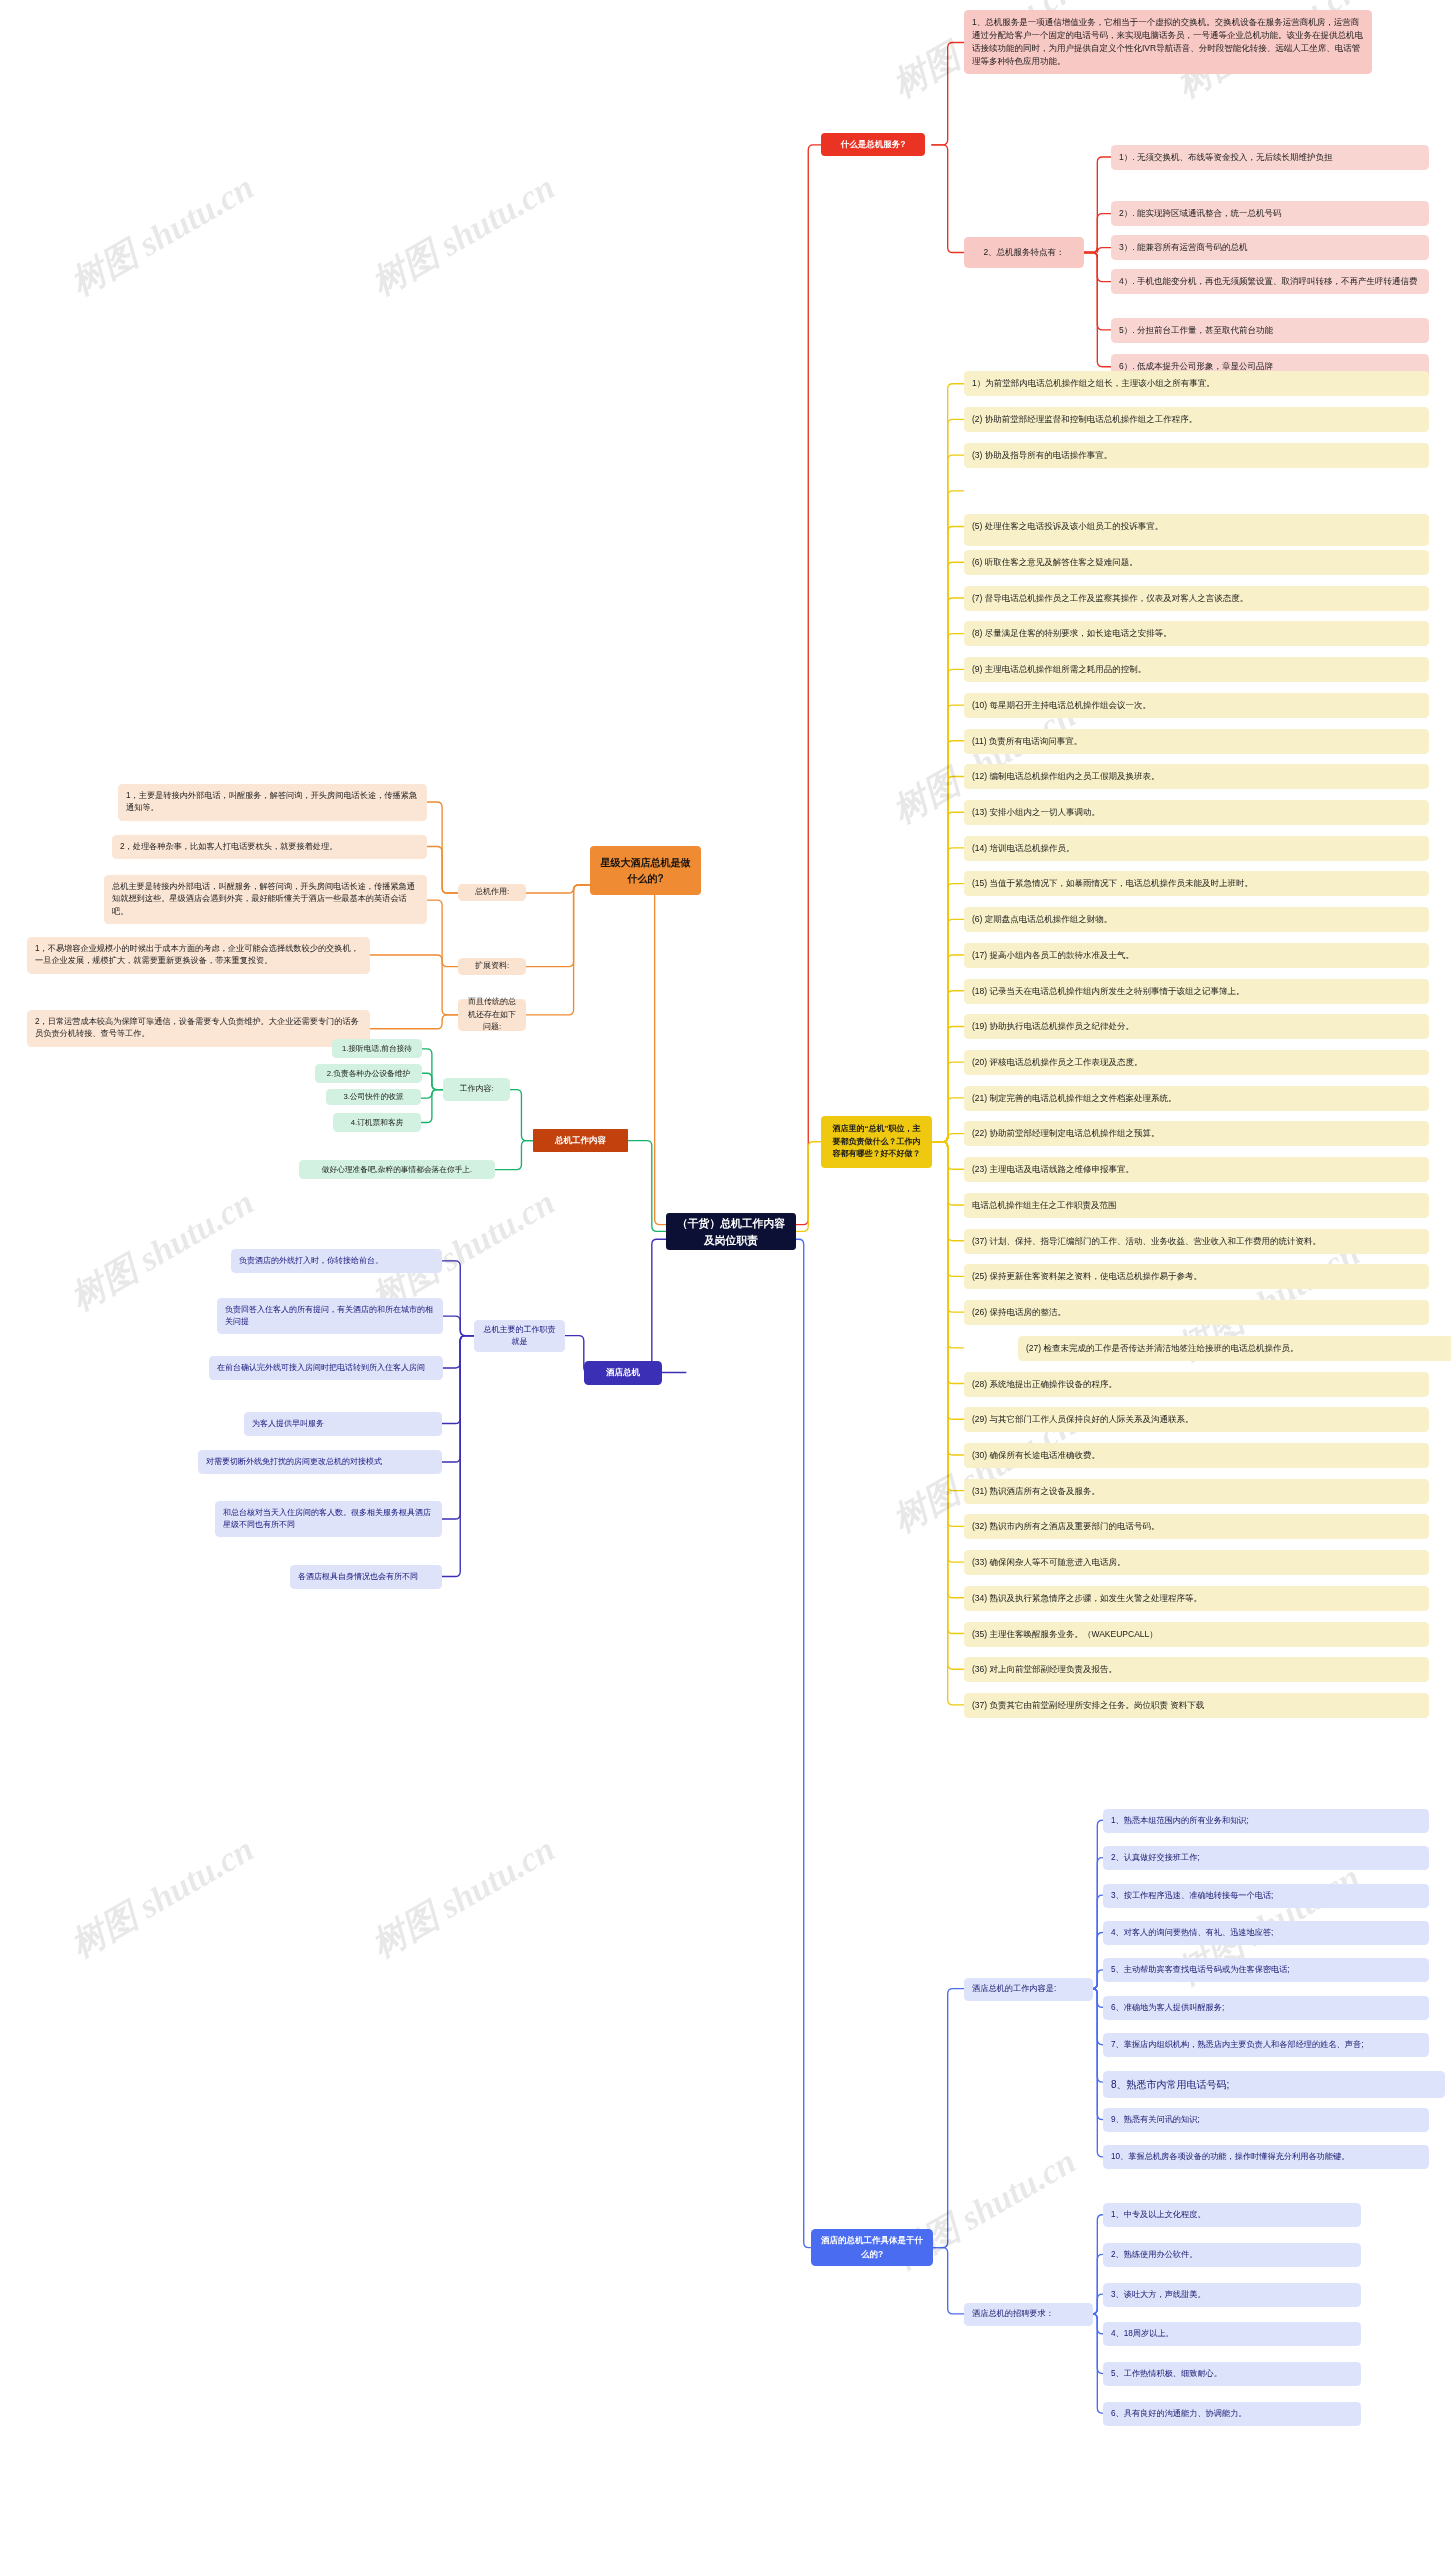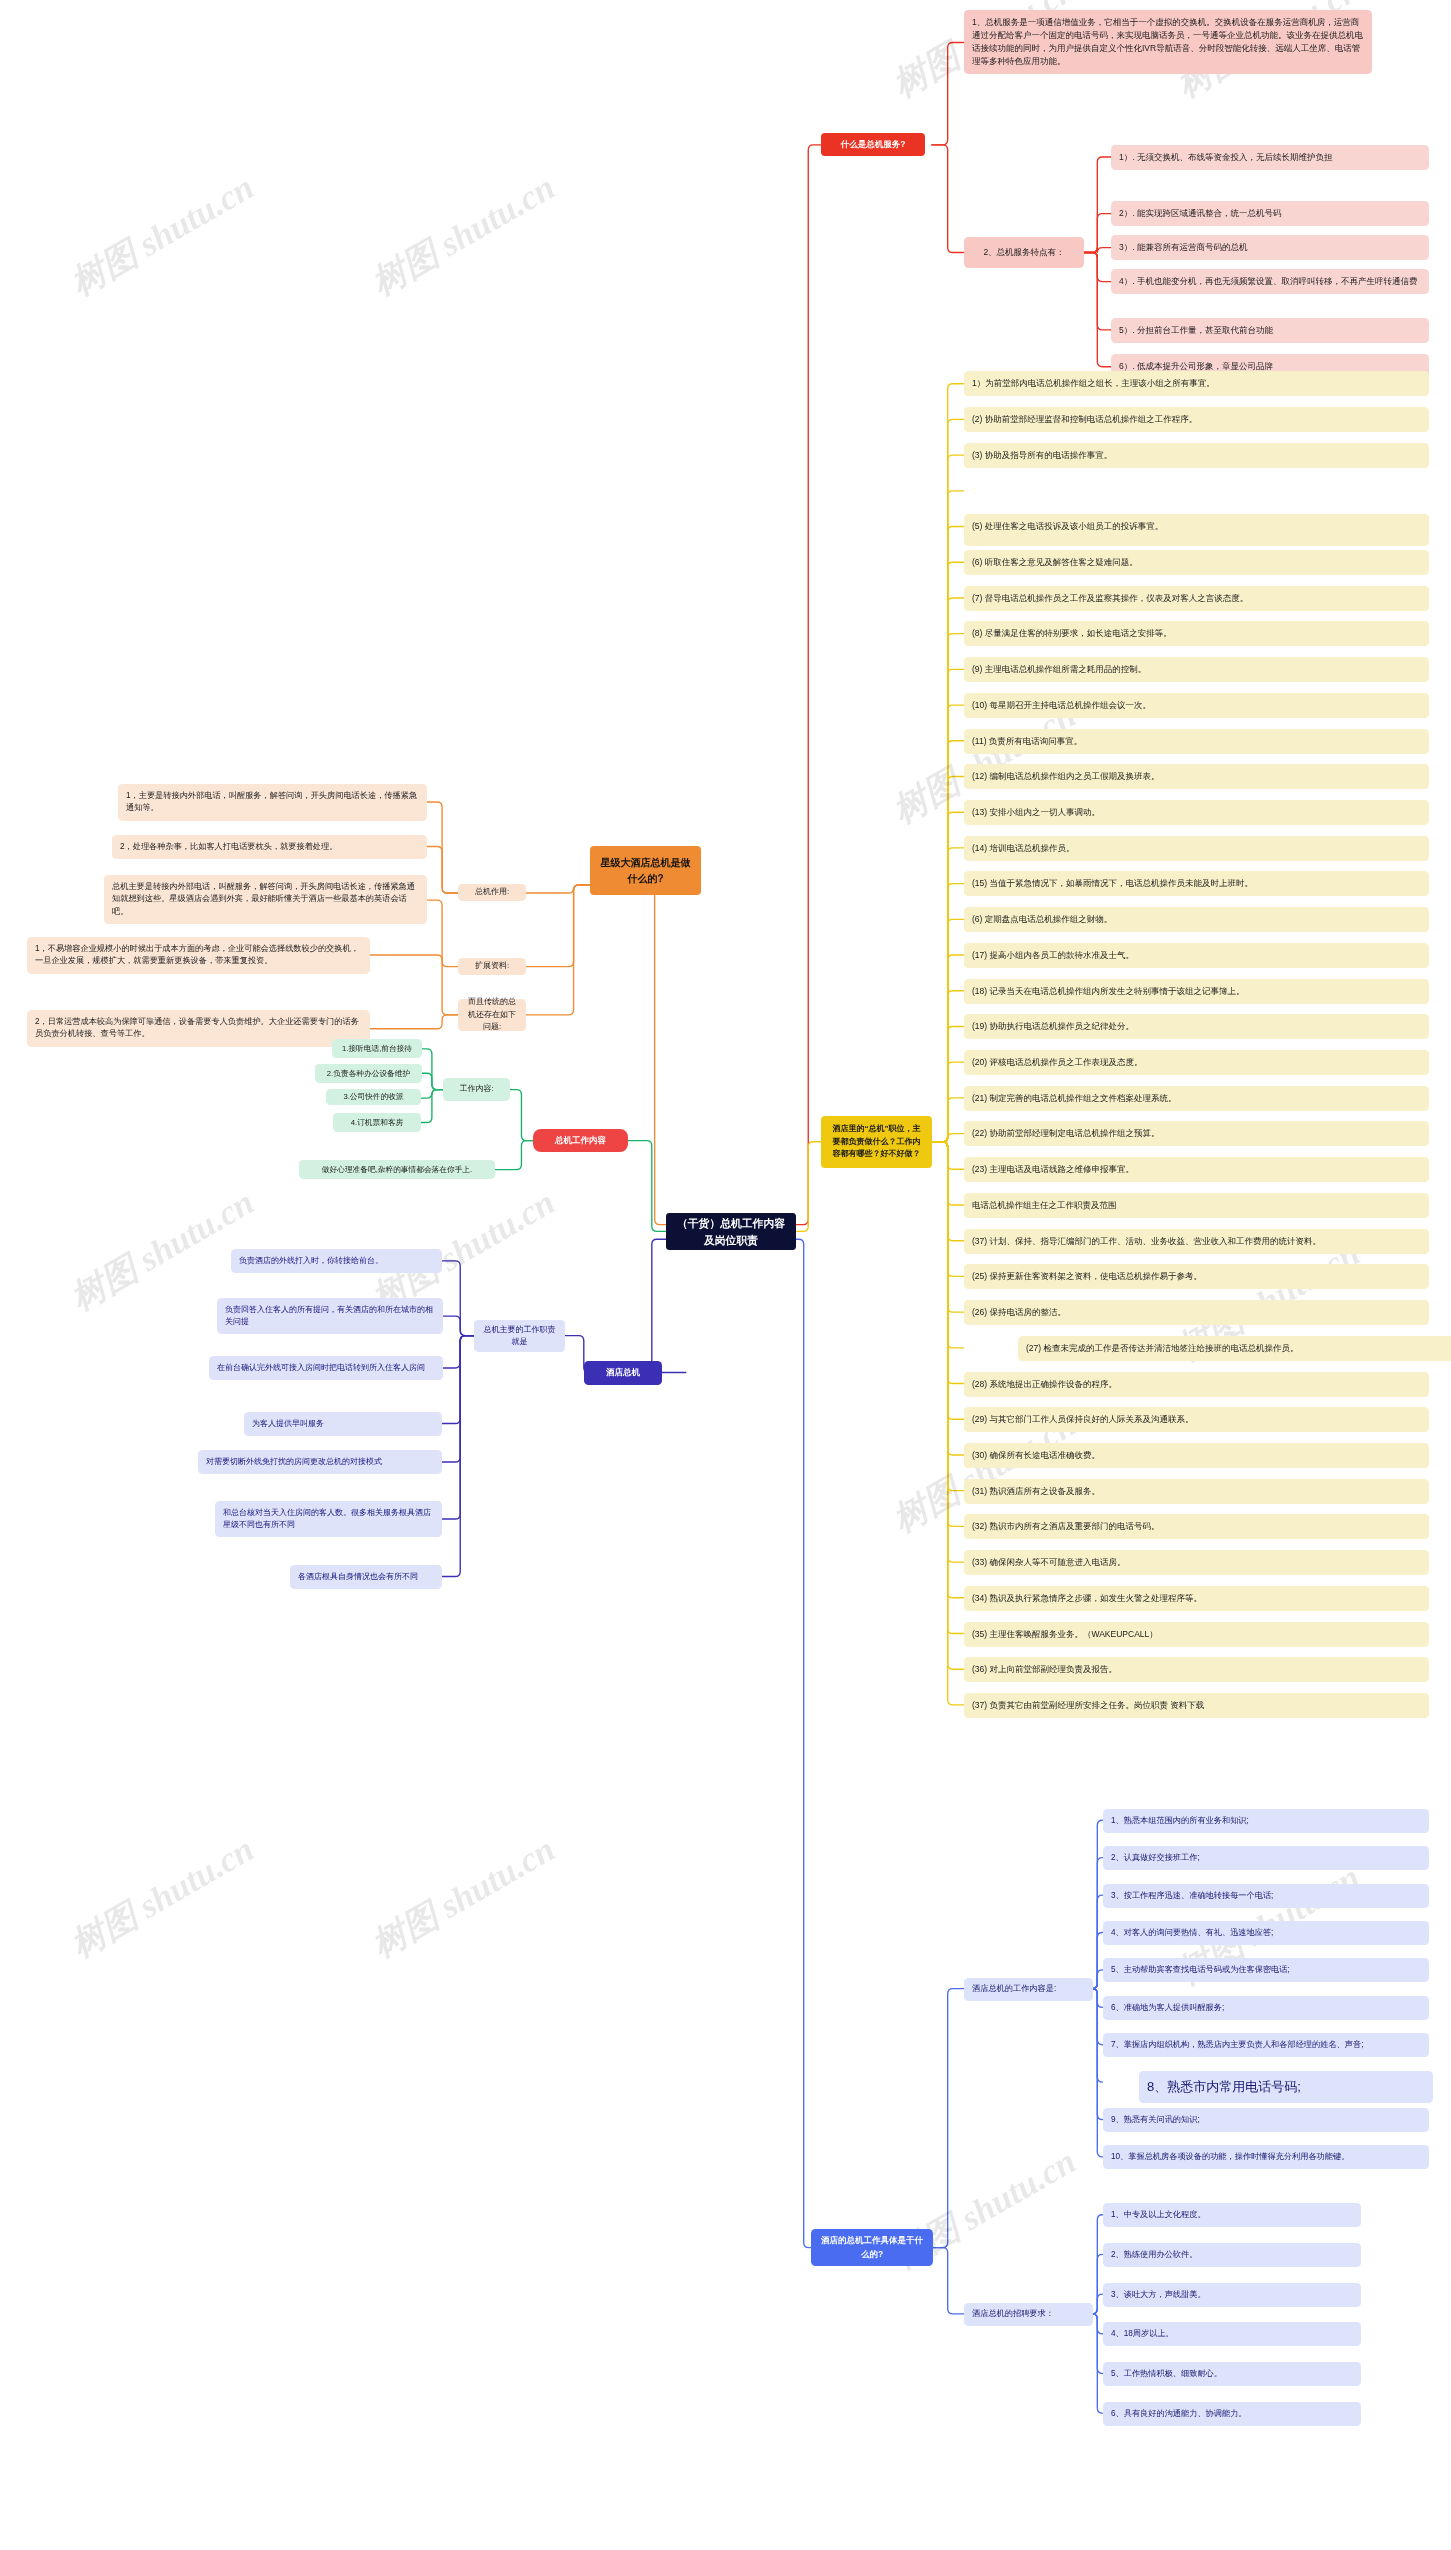--- a/index.html
+++ b/index.html
@@ -57,21 +57,21 @@
   
   .yel-main   { background:#efc90f; color:#1a1a1a; font-weight:700; font-size:9px; border-radius:4px; text-align:center; justify-content:center;}
   .yel-leaf   { background:#f8f0c8; color:#1a1a1a; font-size:9.4px; }
 
   
   .org-main   { background:#ef8b33; color:#131313; font-weight:700; font-size:9.6px; border-radius:4px; text-align:center; justify-content:center;}
   .org-sub    { background:#fae3d1; color:#1a1a1a; font-size:9px; text-align:center; justify-content:center;}
   .org-leaf   { background:#fbe6d6; color:#1a1a1a; font-size:9px; }
 
   
-  .grn-main   { background:#ef4444; color:#fff; font-weight:700; font-size:9.6px; border-radius:8px; }
+  .grn-main   { background:#c2410c; color:#fff; font-weight:700; font-size:9.6px; border-radius:1px; }
   .grn-sub    { background:#d2f1e0; color:#1a1a1a; font-size:9px; text-align:center; justify-content:center;}
   .grn-leaf   { background:#d2f1e0; color:#1a1a1a; font-size:9px; text-align:center; justify-content:center;}
 
   
   .pur-main   { background:#3b2fb5; color:#fff; font-weight:700; font-size:9.6px; border-radius:4.5px; text-align:center; justify-content:center;}
   .pur-sub    { background:#dfe3fa; color:#13137a; font-size:9px; text-align:center; justify-content:center;}
   .pur-leaf   { background:#dfe3fa; color:#13137a; font-size:9px; }
 
   
   .blu-main   { background:#4a6cf0; color:#fff; font-weight:700; font-size:9.6px; border-radius:4.5px; text-align:center; justify-content:center;}
@@ -431,21 +431,21 @@
       </div>
       <div class="node blu-leaf" style="left: 1103px; top: 1958px; width: 326px; font-size: 8.2px;">
         <span>5、主动帮助宾客查找电话号码或为住客保密电话;</span>
       </div>
       <div class="node blu-leaf" style="left: 1103px; top: 1996px; width: 326px; font-size: 8.2px;">
         <span>6、准确地为客人提供叫醒服务;</span>
       </div>
       <div class="node blu-leaf" style="left: 1103px; top: 2033px; width: 326px; font-size: 8.2px;">
         <span>7、掌握店内组织机构，熟悉店内主要负责人和各部经理的姓名、声音;</span>
       </div>
-      <div class="node blu-leaf" style="left: 1103px; top: 2071px; width: 294px; font-size: 13px; margin-left: 36px;">
+      <div class="node blu-leaf" style="left: 1103px; top: 2071px; width: 342px; font-size: 10px;">
         <span>8、熟悉市内常用电话号码;</span>
       </div>
       <div class="node blu-leaf" style="left: 1103px; top: 2108px; width: 326px; font-size: 8.2px;">
         <span>9、熟悉有关问讯的知识;</span>
       </div>
       <div class="node blu-leaf" style="left: 1103px; top: 2145px; width: 326px; font-size: 8.2px;">
         <span>10、掌握总机房各项设备的功能，操作时懂得充分利用各功能键。</span>
       </div>
       <div class="node blu-leaf" style="left: 1103px; top: 2203px; width: 258px; font-size: 8.2px;">
         <span>1、中专及以上文化程度。</span>

